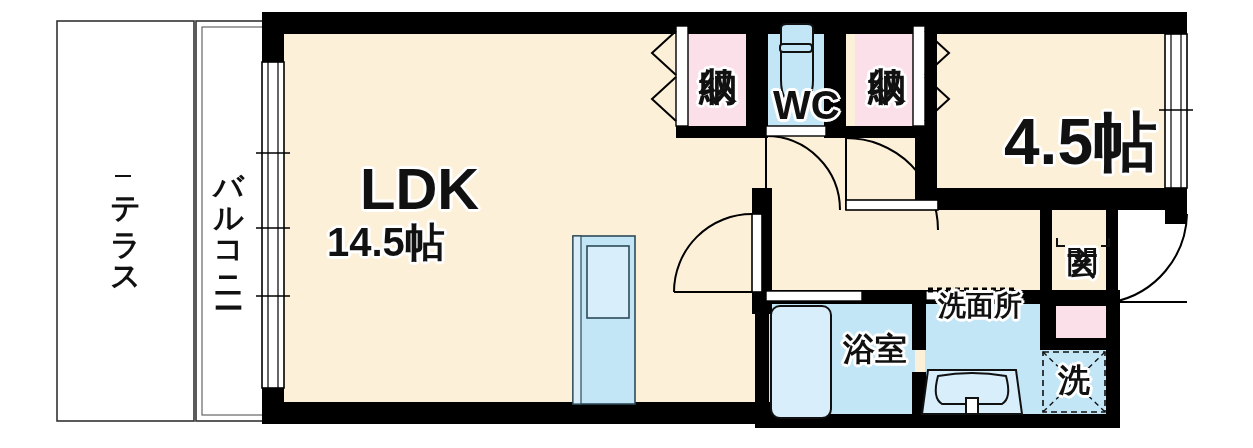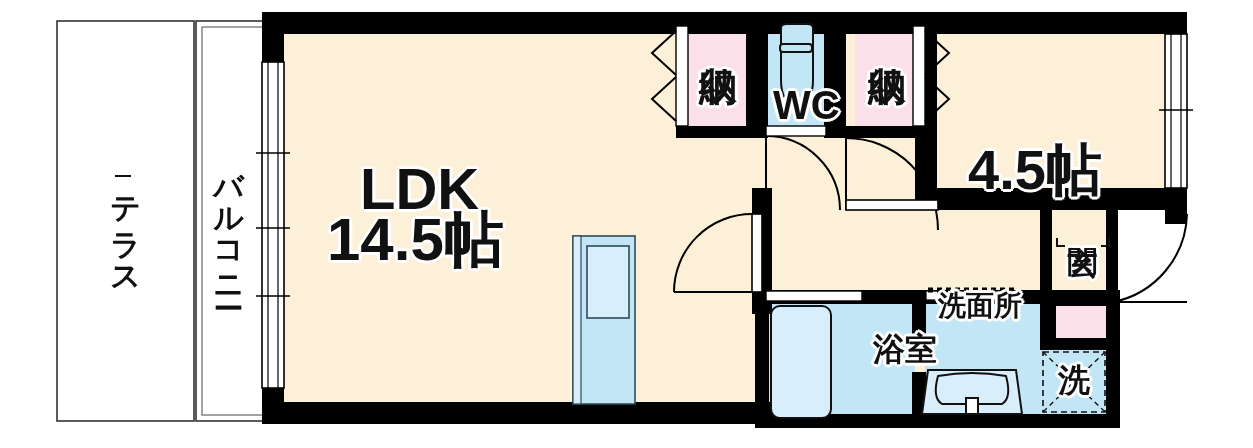--- a/index.html
+++ b/index.html
@@ -196,30 +196,30 @@
     <path d="M 1109 238 l 0 8 l -8 0"></path>
   </g>
 
   <g>
     <line x1="115" y1="176" x2="131" y2="176" stroke="#111" stroke-width="2"></line>
   </g>
 
 </svg>
 
 <div class="lbl" style="left:360px;top:160px;font-size:58px;">LDK</div>
-<div class="lbl" style="left:327px;top:210px;font-size:60px;">14.5帖</div>
-
-<div class="lbl" style="left:968px;top:110px;font-size:56px;margin-top:32px;">4.5帖</div>
+<div class="lbl" style="left:327px;top:222px;font-size:40px;">14.5帖</div>
+
+<div class="lbl" style="left:1004px;top:110px;font-size:64px;">4.5帖</div>
 
 <div class="lbl" style="left:773px;top:85px;font-size:40px;">WC</div>
 
 <div class="lbl vert" style="left:697px;top:37px;font-size:38px;">収納</div>
 <div class="lbl vert" style="left:866px;top:37px;font-size:38px;">収納</div>
 
-<div class="lbl" style="left:843px;top:333px;font-size:32px;margin-left:30px;">浴室</div>
+<div class="lbl" style="left:843px;top:333px;font-size:32px;">浴室</div>
 
 <div class="lbl" style="left:938px;top:292px;font-size:28px;">洗面所</div>
 
 <div class="lbl vert" style="left:1067px;top:222px;font-size:30px;">玄関</div>
 
 <div class="lbl" style="left:1058px;top:364px;font-size:32px;">洗</div>
 
 <div class="plainlbl vert" style="left:213px;top:152px;font-size:30px;">バルコニー</div>
 <div class="plainlbl vert" style="left:110px;top:177px;font-size:30px;">テラス</div>
 

